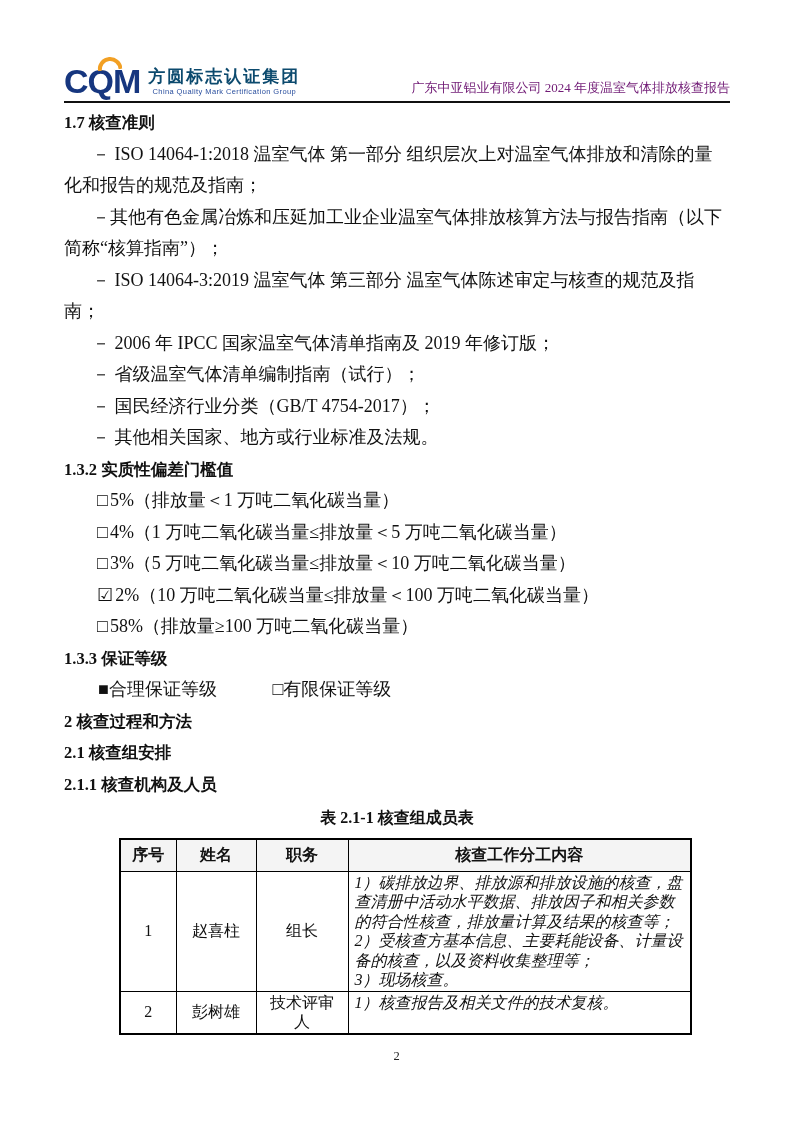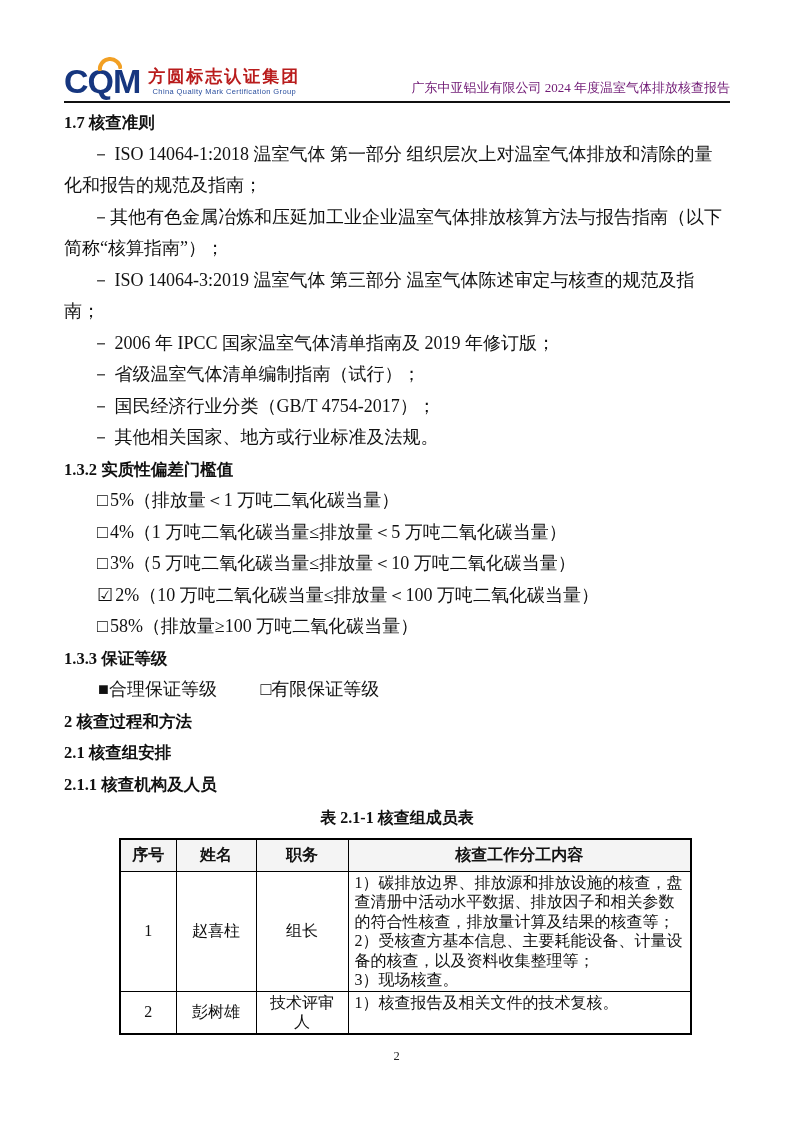--- a/index.html
+++ b/index.html
@@ -31,36 +31,36 @@
     position:absolute;left:33px;top:-7px;
     width:17px;height:9px;
     border:4px solid #f2a024;border-bottom:none;
     border-radius:50% 50% 0 0 / 100% 100% 0 0;
     transform:rotate(-6deg);
   }
   .logo-txt{display:flex;flex-direction:column;justify-content:center;}
   .logo-cn{
     font-family:"Liberation Sans","DejaVu Sans",sans-serif;
     font-weight:bold;font-size:17px;line-height:20px;
-    color:#b91c1c;letter-spacing:2px;
+    color:#0c4a6e;letter-spacing:2px;
   }
   .logo-en{
     font-family:"Liberation Sans","DejaVu Sans",sans-serif;
     font-size:7.5px;line-height:9px;color:#2a4f9e;letter-spacing:.4px;
   }
   .doc-title{font-size:13px;line-height:16px;padding-bottom:2px;color:#701a75;}
   
   .content{margin-top:4px;}
   .content p,.content h3{margin:0;line-height:31.5px;font-size:18px;font-weight:normal;}
   .content h3{font-weight:bold;font-size:16.5px;}
   .indent{text-indent:28px;}
   .chk{padding-left:33px;}
   .chk .box{margin-right:2px;}
   .opts{padding-left:34px;}
-  .opt2{margin-left:39px;}
+  .opt2{margin-left:51px;}
   
   .tbl-title{
     text-align:center;font-weight:bold;font-size:16px;
     line-height:31.5px;margin:2px 0 4px 0;
   }
   table.members{
     border-collapse:collapse;table-layout:fixed;
     margin-left:55px;width:571px;
     border:2px solid #000;
     font-size:16px;
@@ -73,21 +73,21 @@
     border:1px solid #000;
     padding:1px 6px;
     line-height:19.5px;
     font-weight:normal;
   }
   table.members th{
     font-weight:bold;height:29px;text-align:center;background:#f4f4f4;
   }
   td.c{text-align:center;vertical-align:middle;}
   td.role{text-align:center;vertical-align:middle;padding:1px 18px;}
-  td.duty{text-align:left;vertical-align:top;white-space:pre-line;padding:3px 6px 5px 6px;}
+  td.duty{text-align:left;vertical-align:top;white-space:pre-line;padding:3px 6px 5px 6px;font-style:italic;}
   
   .footer{
     position:absolute;left:0;bottom:58px;width:100%;
     text-align:center;font-size:12.5px;color:#222;
   }
 </style>
 </head>
 <body>
 
 <div class="page">

